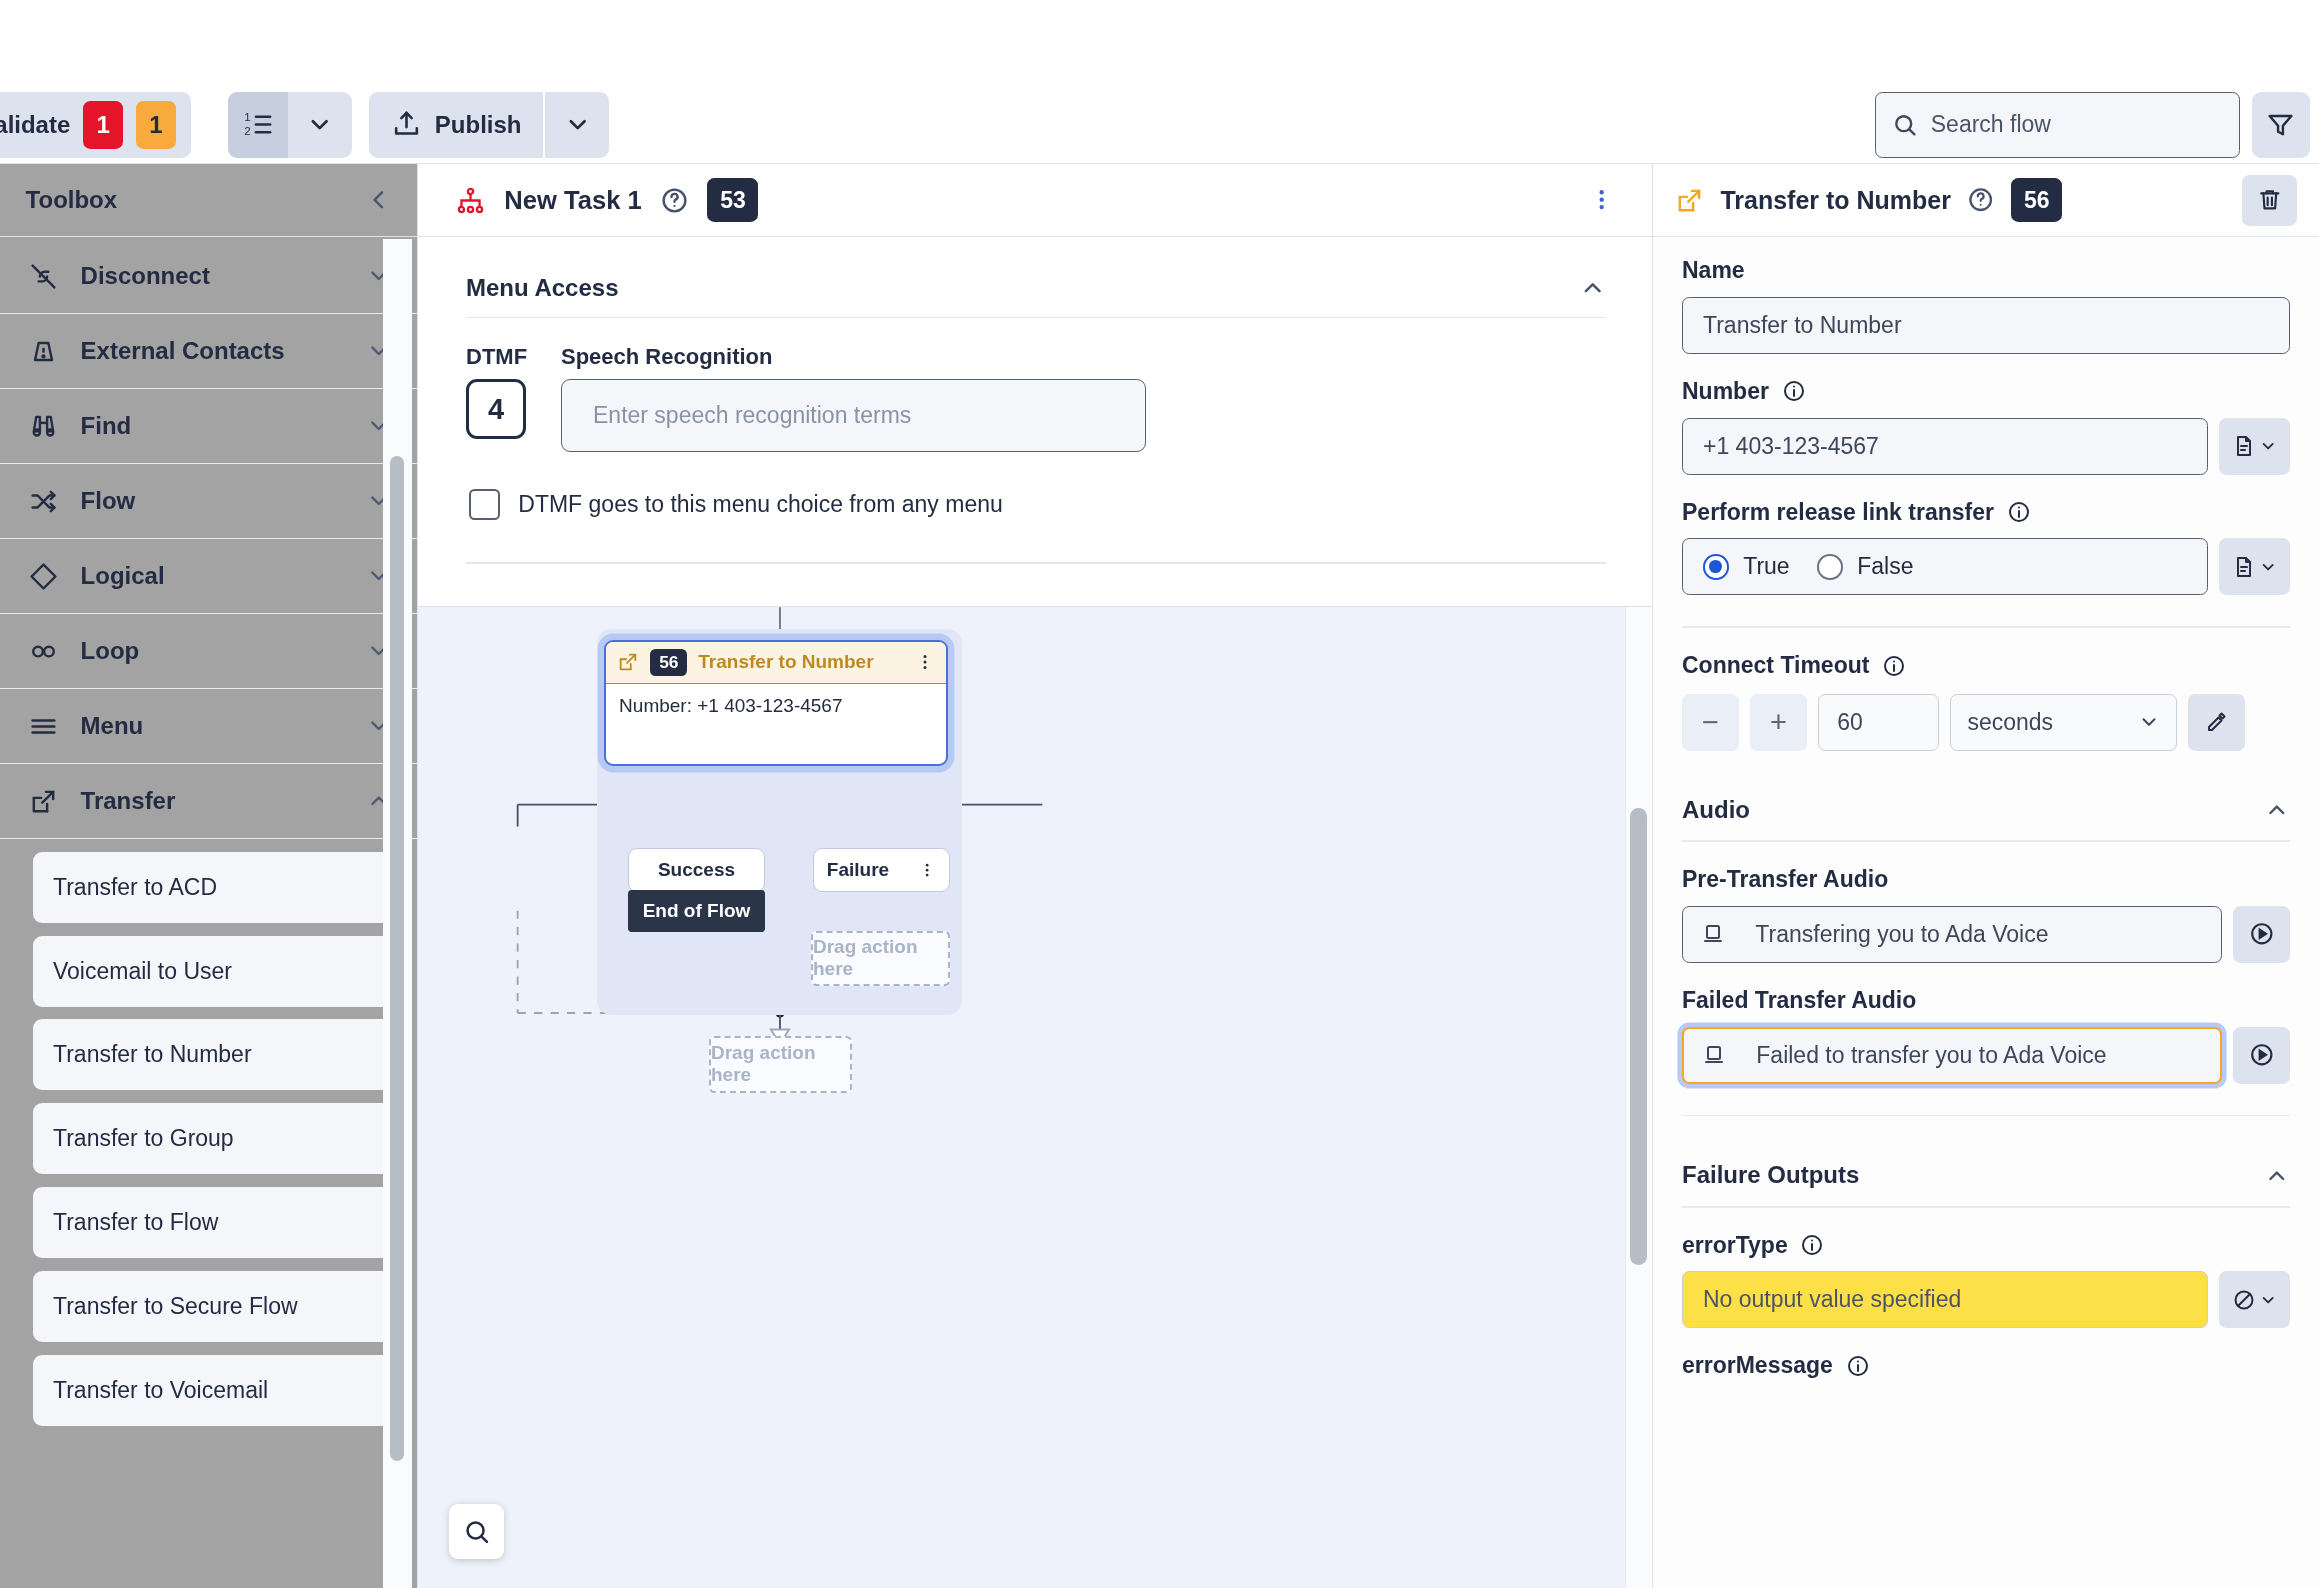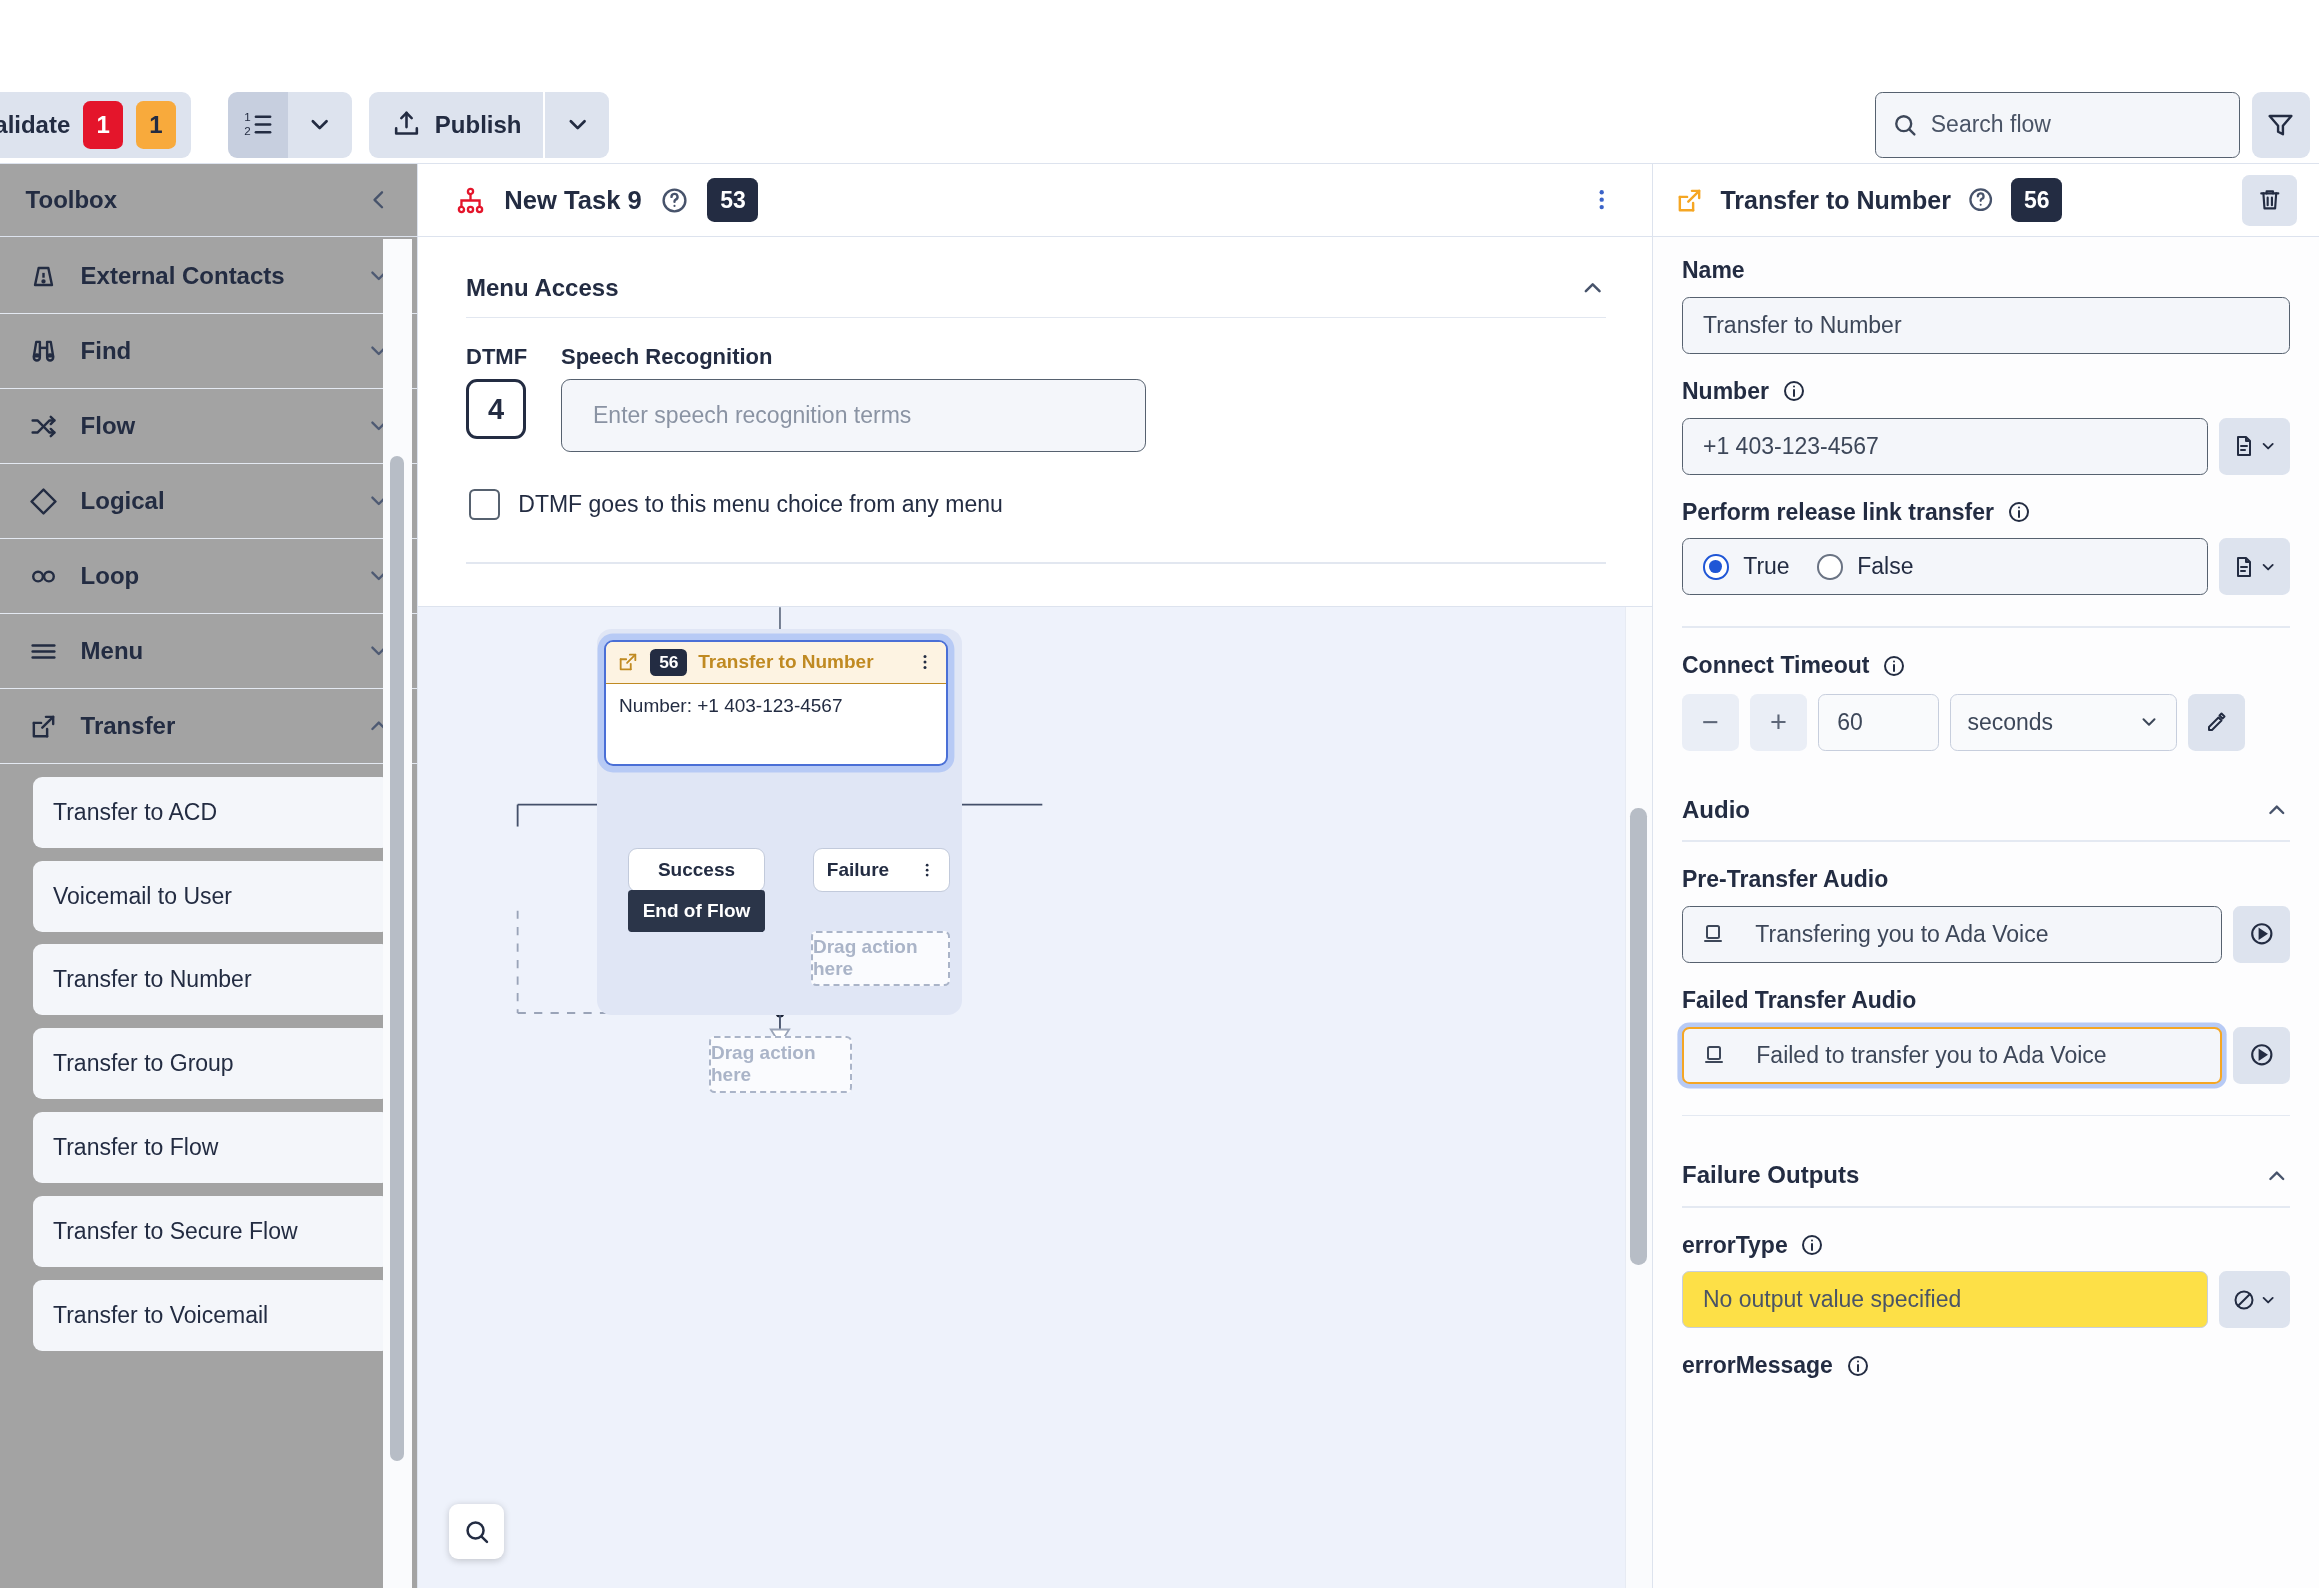--- a/index.html
+++ b/index.html
@@ -358,20 +358,35 @@
           <span>
             <svg width="25.6" height="25.6" viewBox="0 0 24 24" fill="none" stroke="#47536b" stroke-width="2.2" stroke-linecap="round" stroke-linejoin="round">
                 <polyline points="15 5 8 12 15 19"></polyline>
               </svg>
           </span>
         </button>
       </div>
 
       <div class="toolbox-scroll">
 
+        <div class="tbx-group">
+          <span class="tbx-ico">
+            <svg width="29" height="29" viewBox="0 0 24 24" fill="none" stroke="#232c42" stroke-width="2" stroke-linecap="round">
+                <path d="M9 12a4 4 0 0 1 4-4h3"></path>
+                <path d="M15 12a4 4 0 0 1-4 4H8"></path>
+                <line x1="3" y1="3" x2="21" y2="21"></line>
+              </svg>
+          </span>
+          <span class="tbx-label">Disconnect</span>
+          <span class="tbx-caret">
+            <svg width="25.6" height="25.6" viewBox="0 0 24 24" fill="none" stroke="#4e5a73" stroke-width="2.2" stroke-linecap="round" stroke-linejoin="round">
+                <polyline points="6 9 12 15 18 9"></polyline>
+              </svg>
+          </span>
+        </div>
 
         <div class="tbx-group">
           <span class="tbx-ico">
             <svg width="29" height="29" viewBox="0 0 24 24" fill="none" stroke="#232c42" stroke-width="2" stroke-linejoin="round">
                 <path d="M8 5h8l3 14H5z"></path>
                 <line x1="12" y1="9" x2="12" y2="13"></line>
                 <circle cx="12" cy="16" r="0.8" fill="#232c42"></circle>
               </svg>
           </span>
           <span class="tbx-label">External Contacts</span>
@@ -513,21 +528,21 @@
       <div class="canvas-head">
         <span class="task-icon">
           <svg width="31" height="31" viewBox="0 0 24 24" fill="none" stroke="#e4152b" stroke-width="1.8">
               <circle cx="12" cy="5" r="2"></circle>
               <circle cx="5" cy="19" r="2"></circle>
               <circle cx="12" cy="19" r="2"></circle>
               <circle cx="19" cy="19" r="2"></circle>
               <path d="M12 7v5M5 17v-5h14v5"></path>
             </svg>
         </span>
-        <span class="task-title">New Task 9</span>
+        <span class="task-title">New Task 1</span>
         <span class="help-ico">
           <svg width="29" height="29" viewBox="0 0 24 24" fill="none" stroke="#47536b" stroke-width="2">
               <circle cx="12" cy="12" r="9"></circle>
               <path d="M9.5 9a2.5 2.5 0 1 1 3.2 2.4c-.7.3-.7.8-.7 1.6" stroke-linecap="round"></path>
               <circle cx="12" cy="16.5" r="0.9" fill="#47536b" stroke="none"></circle>
             </svg>
         </span>
         <span class="num-chip">53</span>
         <span class="kebab">
           <svg width="27.4" height="27.4" viewBox="0 0 24 24" fill="#3b63c8">

